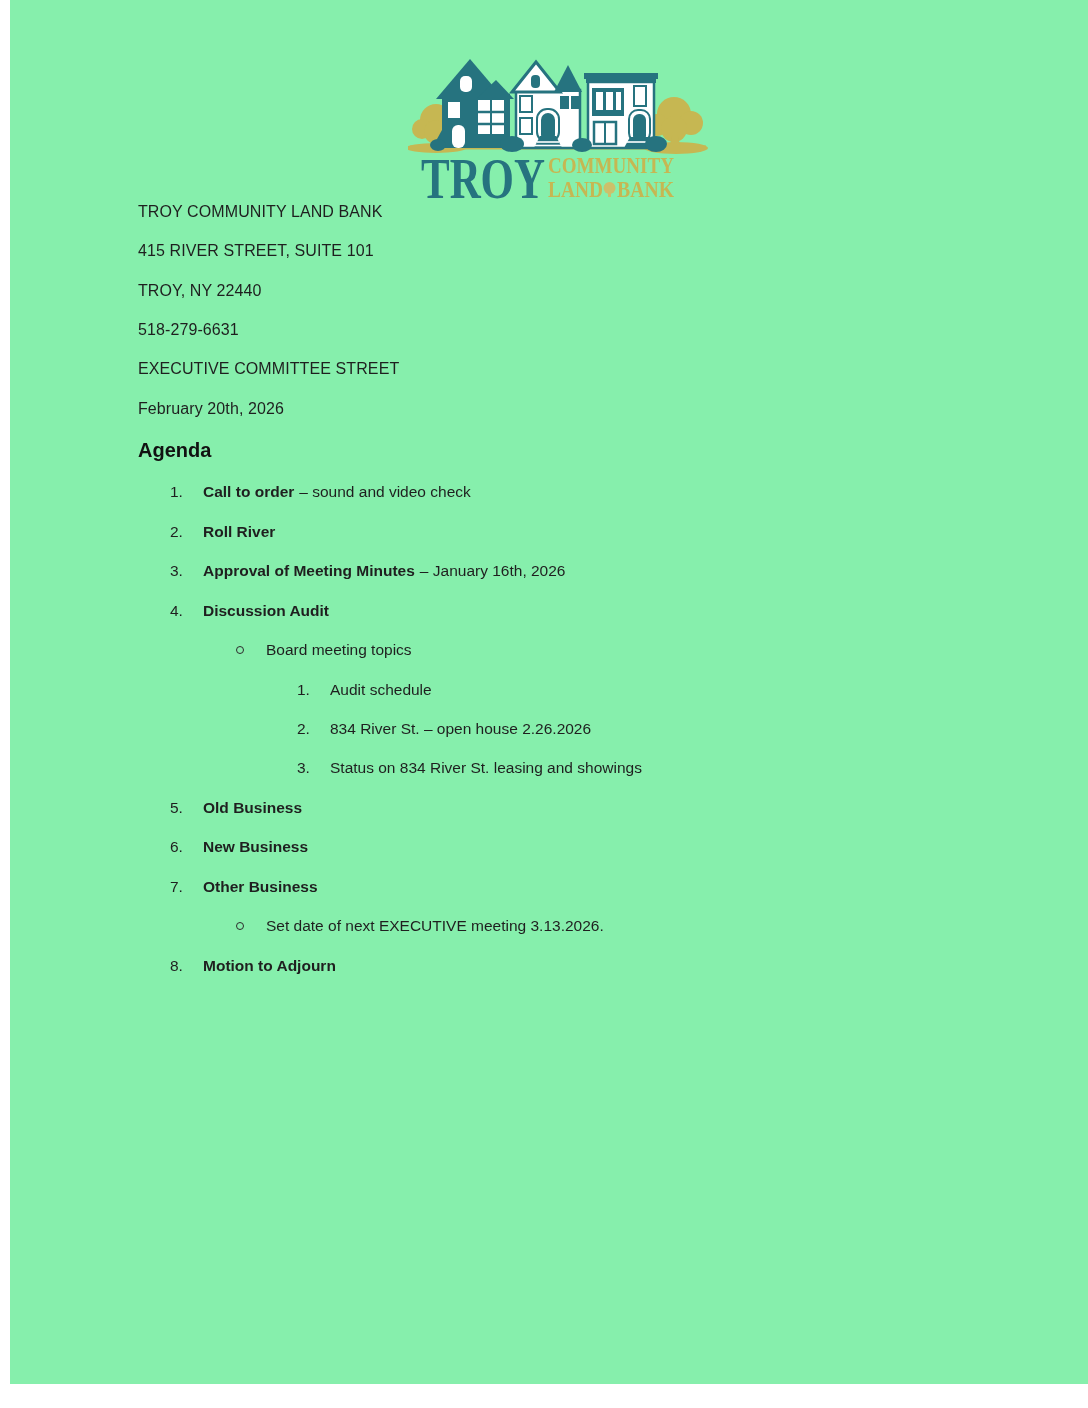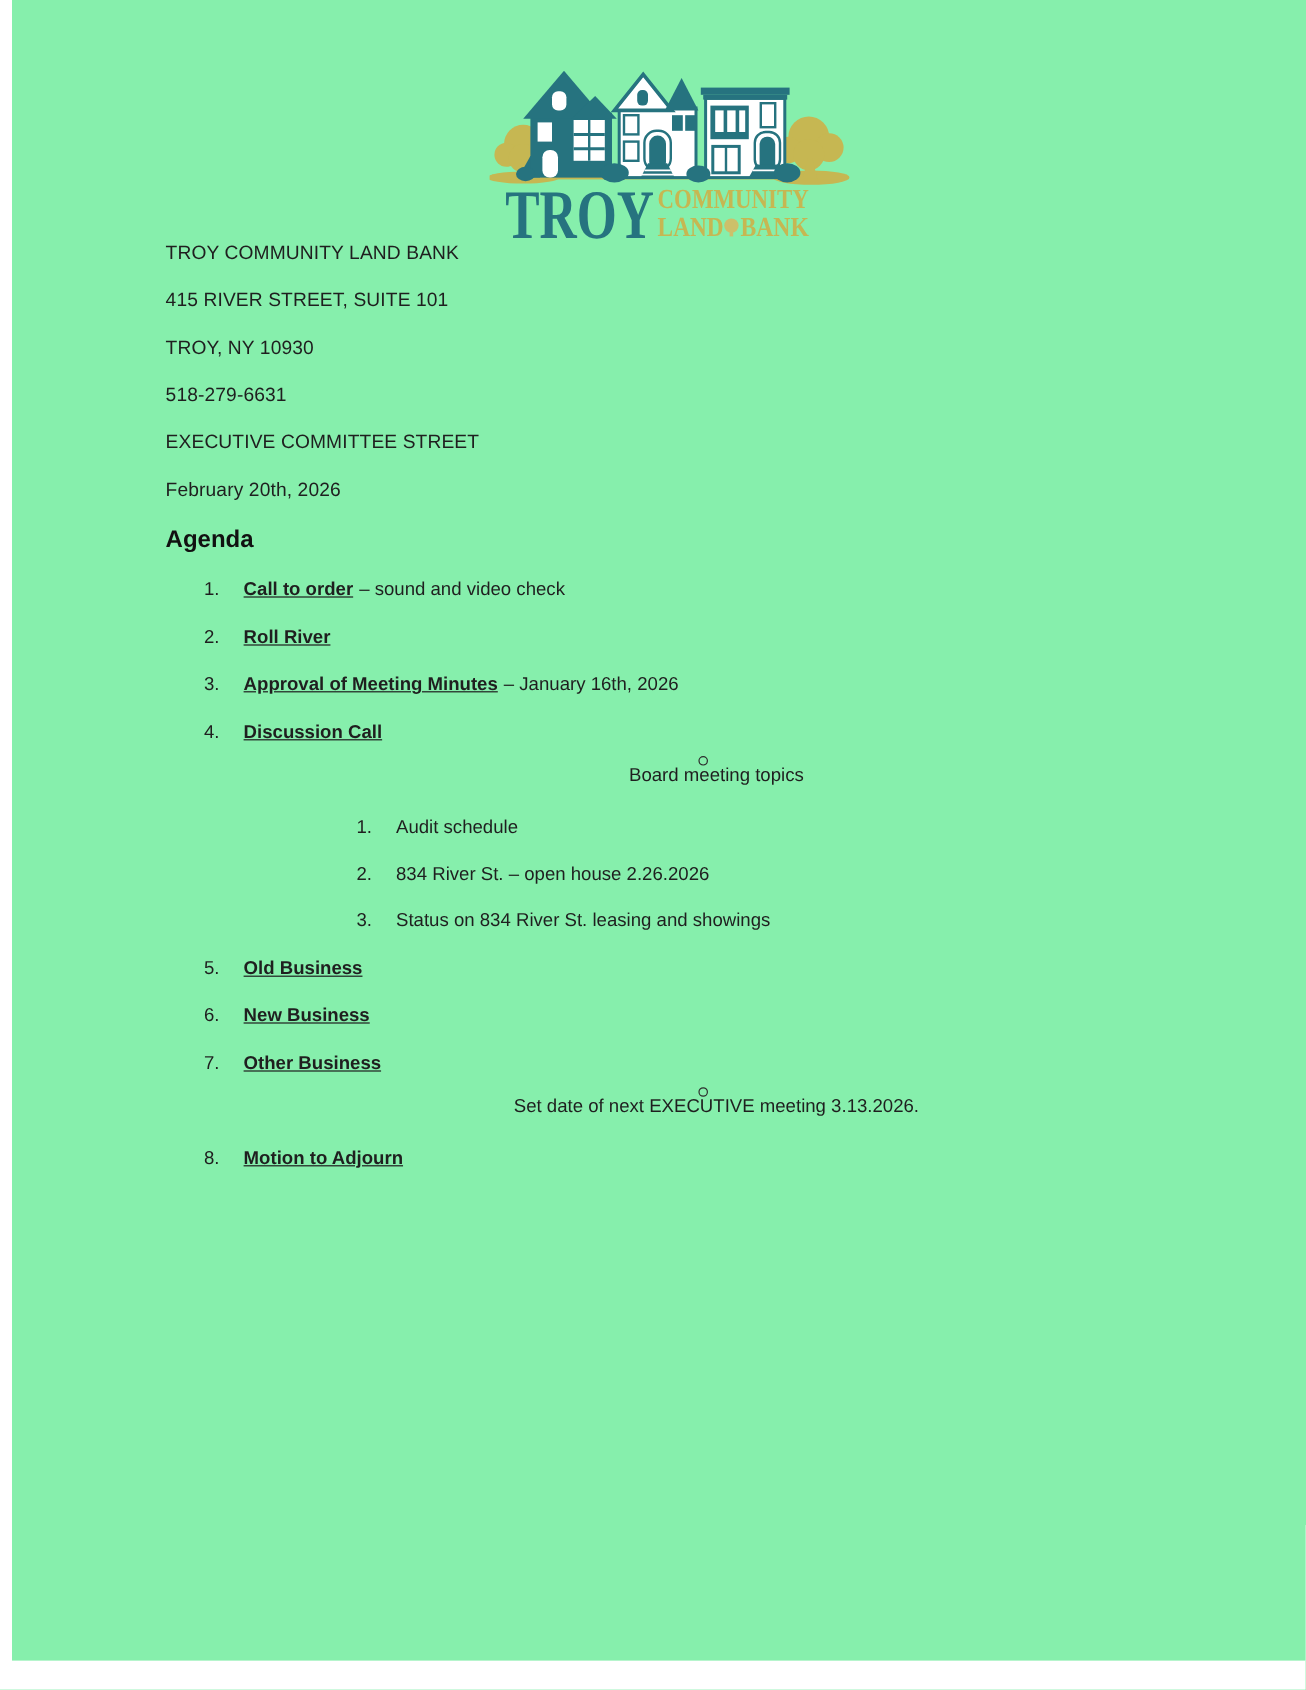--- a/index.html
+++ b/index.html
@@ -49,23 +49,23 @@
     display:flex;
     align-items:center;
     height:39.45px;
     font-size:15.5px;
   }
   .row .num{
     flex:none;
     width:33px;
   }
   .lvl1{padding-left:32px;}
-  .lvl2{padding-left:98px;flex-direction:column;}
+  .lvl2{padding-left:98px;}
   .lvl3{padding-left:159px;}
-  .lead{font-weight:bold;text-decoration:underline;}
+  .lead{font-weight:bold;}
   .rest:not(:empty){margin-left:5px;}
   .bullet-o{
     flex:none;
     width:30px;
     display:flex;
     align-items:center;
   }
   .bullet-o::before{
     content:"";
     display:block;
@@ -172,21 +172,21 @@
         </g>
         <text x="209" y="145" font-size="23" fill="#c6b752" textLength="57" lengthAdjust="spacingAndGlyphs">BANK</text>
       </g>
     </svg>
   </div>
 
   <div class="content">
 
     <div class="hline">TROY COMMUNITY LAND BANK</div>
     <div class="hline">415 RIVER STREET, SUITE 101</div>
-    <div class="hline">TROY, NY 10930</div>
+    <div class="hline">TROY, NY 22440</div>
     <div class="hline">518-279-6631</div>
     <div class="hline">EXECUTIVE COMMITTEE STREET</div>
     <div class="hline">February 20th, 2026</div>
 
     <h1 class="agenda-heading">Agenda</h1>
 
     <div class="row lvl1">
       <span class="num">1.</span>
       <span class="txt"><b class="lead">Call to order</b><span class="rest">– sound and video check</span></span>
     </div>
@@ -196,21 +196,21 @@
       <span class="txt"><b class="lead">Roll River</b><span class="rest"></span></span>
     </div>
 
     <div class="row lvl1">
       <span class="num">3.</span>
       <span class="txt"><b class="lead">Approval of Meeting Minutes</b><span class="rest">– January 16th, 2026</span></span>
     </div>
 
     <div class="row lvl1">
       <span class="num">4.</span>
-      <span class="txt"><b class="lead">Discussion Call</b><span class="rest"></span></span>
+      <span class="txt"><b class="lead">Discussion Audit</b><span class="rest"></span></span>
     </div>
 
     <div class="row lvl2">
       <span class="bullet-o"></span>
       <span class="txt">Board meeting topics</span>
     </div>
 
     <div class="row lvl3">
       <span class="num">1.</span>
       <span class="txt">Audit schedule</span>

